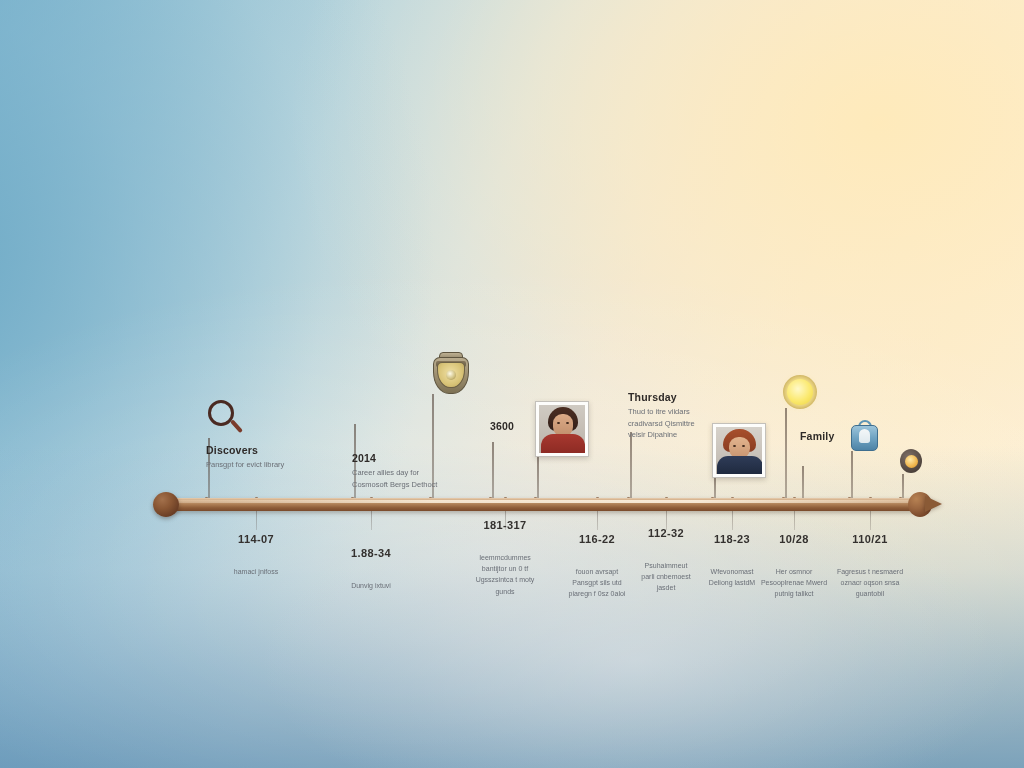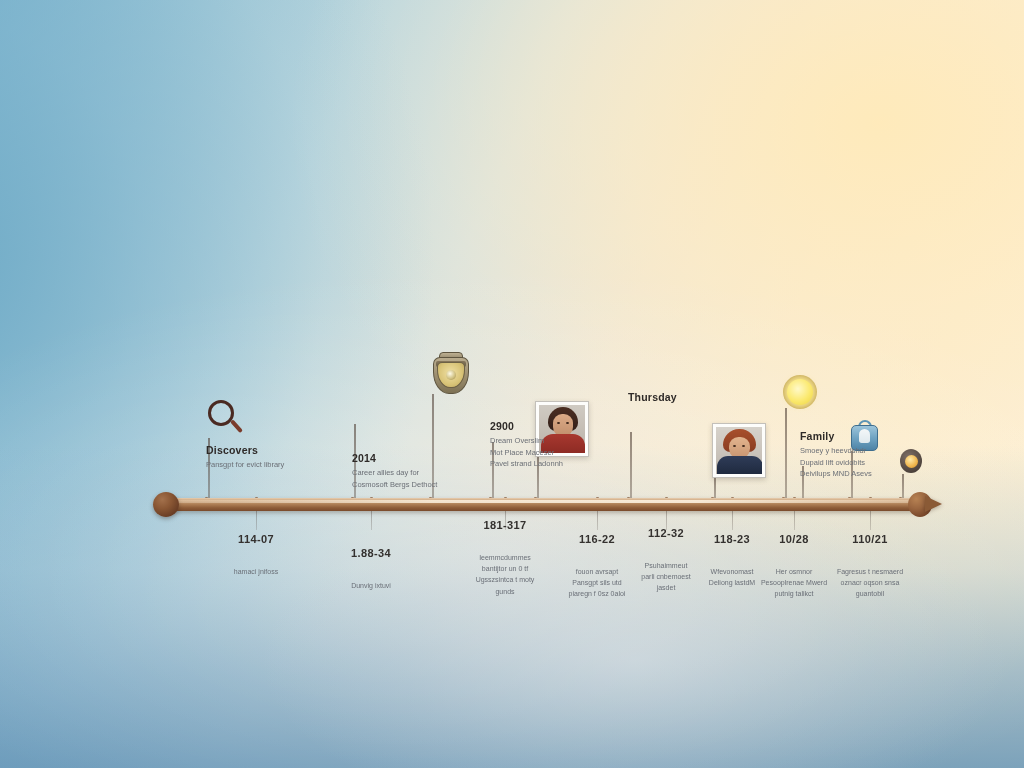--- a/index.html
+++ b/index.html
@@ -512,37 +512,32 @@
           </div>
         </div>
         <div class="node-card" style="left: 352px; top: 452px;">
           <div class="card-title">2014</div>
           <div class="card-body">
             <div>Career allies day for</div>
             <div>Cosmosoft Bergs Dethoct</div>
           </div>
         </div>
         <div class="node-card" style="left: 490px; top: 420px;">
-          <div class="card-title">2900</div>
-          <div class="card-body">
-            <div>Dream Overslim</div>
-            <div>Mot Place Maceser</div>
-            <div>Pavel strand Ladonnh</div>
-          </div>
+          <div class="card-title">3600</div>
         </div>
         <div class="node-card" style="left: 628px; top: 391px;">
           <div class="card-title">Thursday</div>
+          <div class="card-body">
+            <div>Thud to itre viidars</div>
+            <div>cradivarsd Qismittre</div>
+            <div>velsir Dipahine</div>
+          </div>
         </div>
         <div class="node-card" style="left: 800px; top: 430px;">
           <div class="card-title">Family</div>
-          <div class="card-body">
-            <div>Smoey y heevdshdr</div>
-            <div>Dupaid lift ovidobits</div>
-            <div>Deivilups MND Asevs</div>
-          </div>
         </div>
       </div>
     <div id="dates-layer">
         <div class="date-label" style="left: 202px; top: 533px;">
           <div class="date-value">114-07</div>
           <div class="date-desc">
             <div>hamaci jnifoss</div>
           </div>
         </div>
         <div class="date-label" style="left: 317px; top: 547px;">

